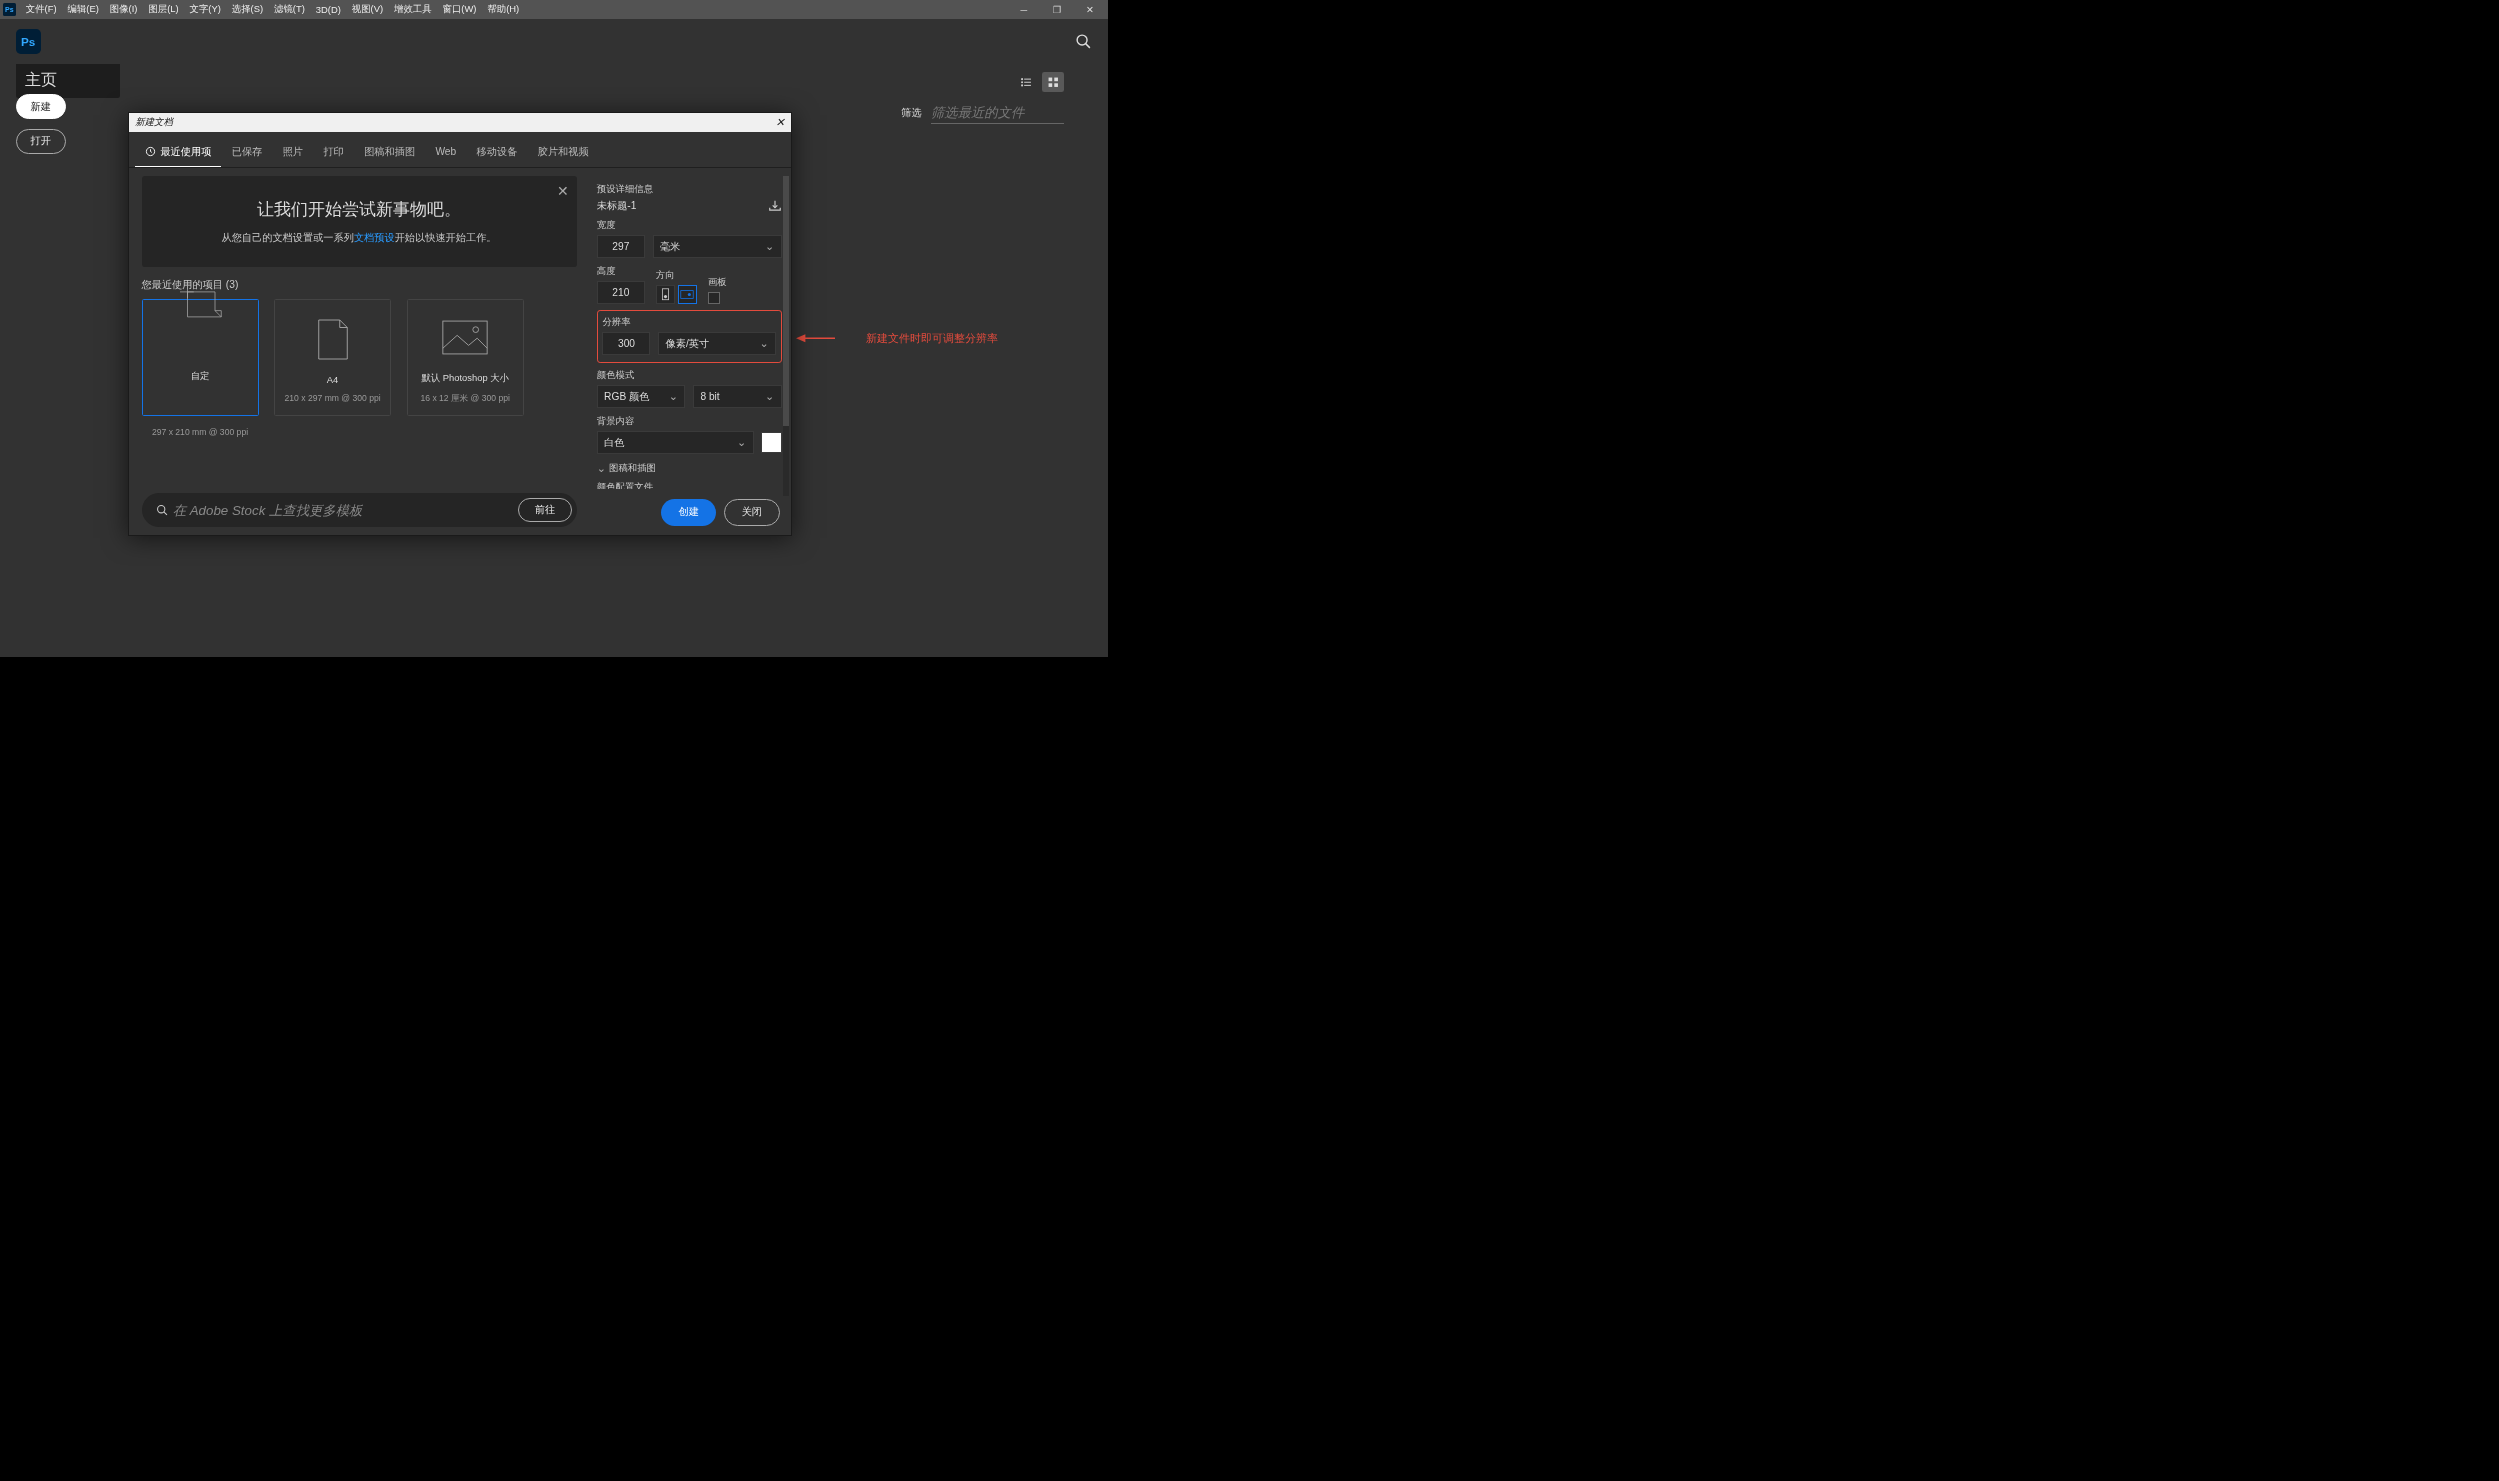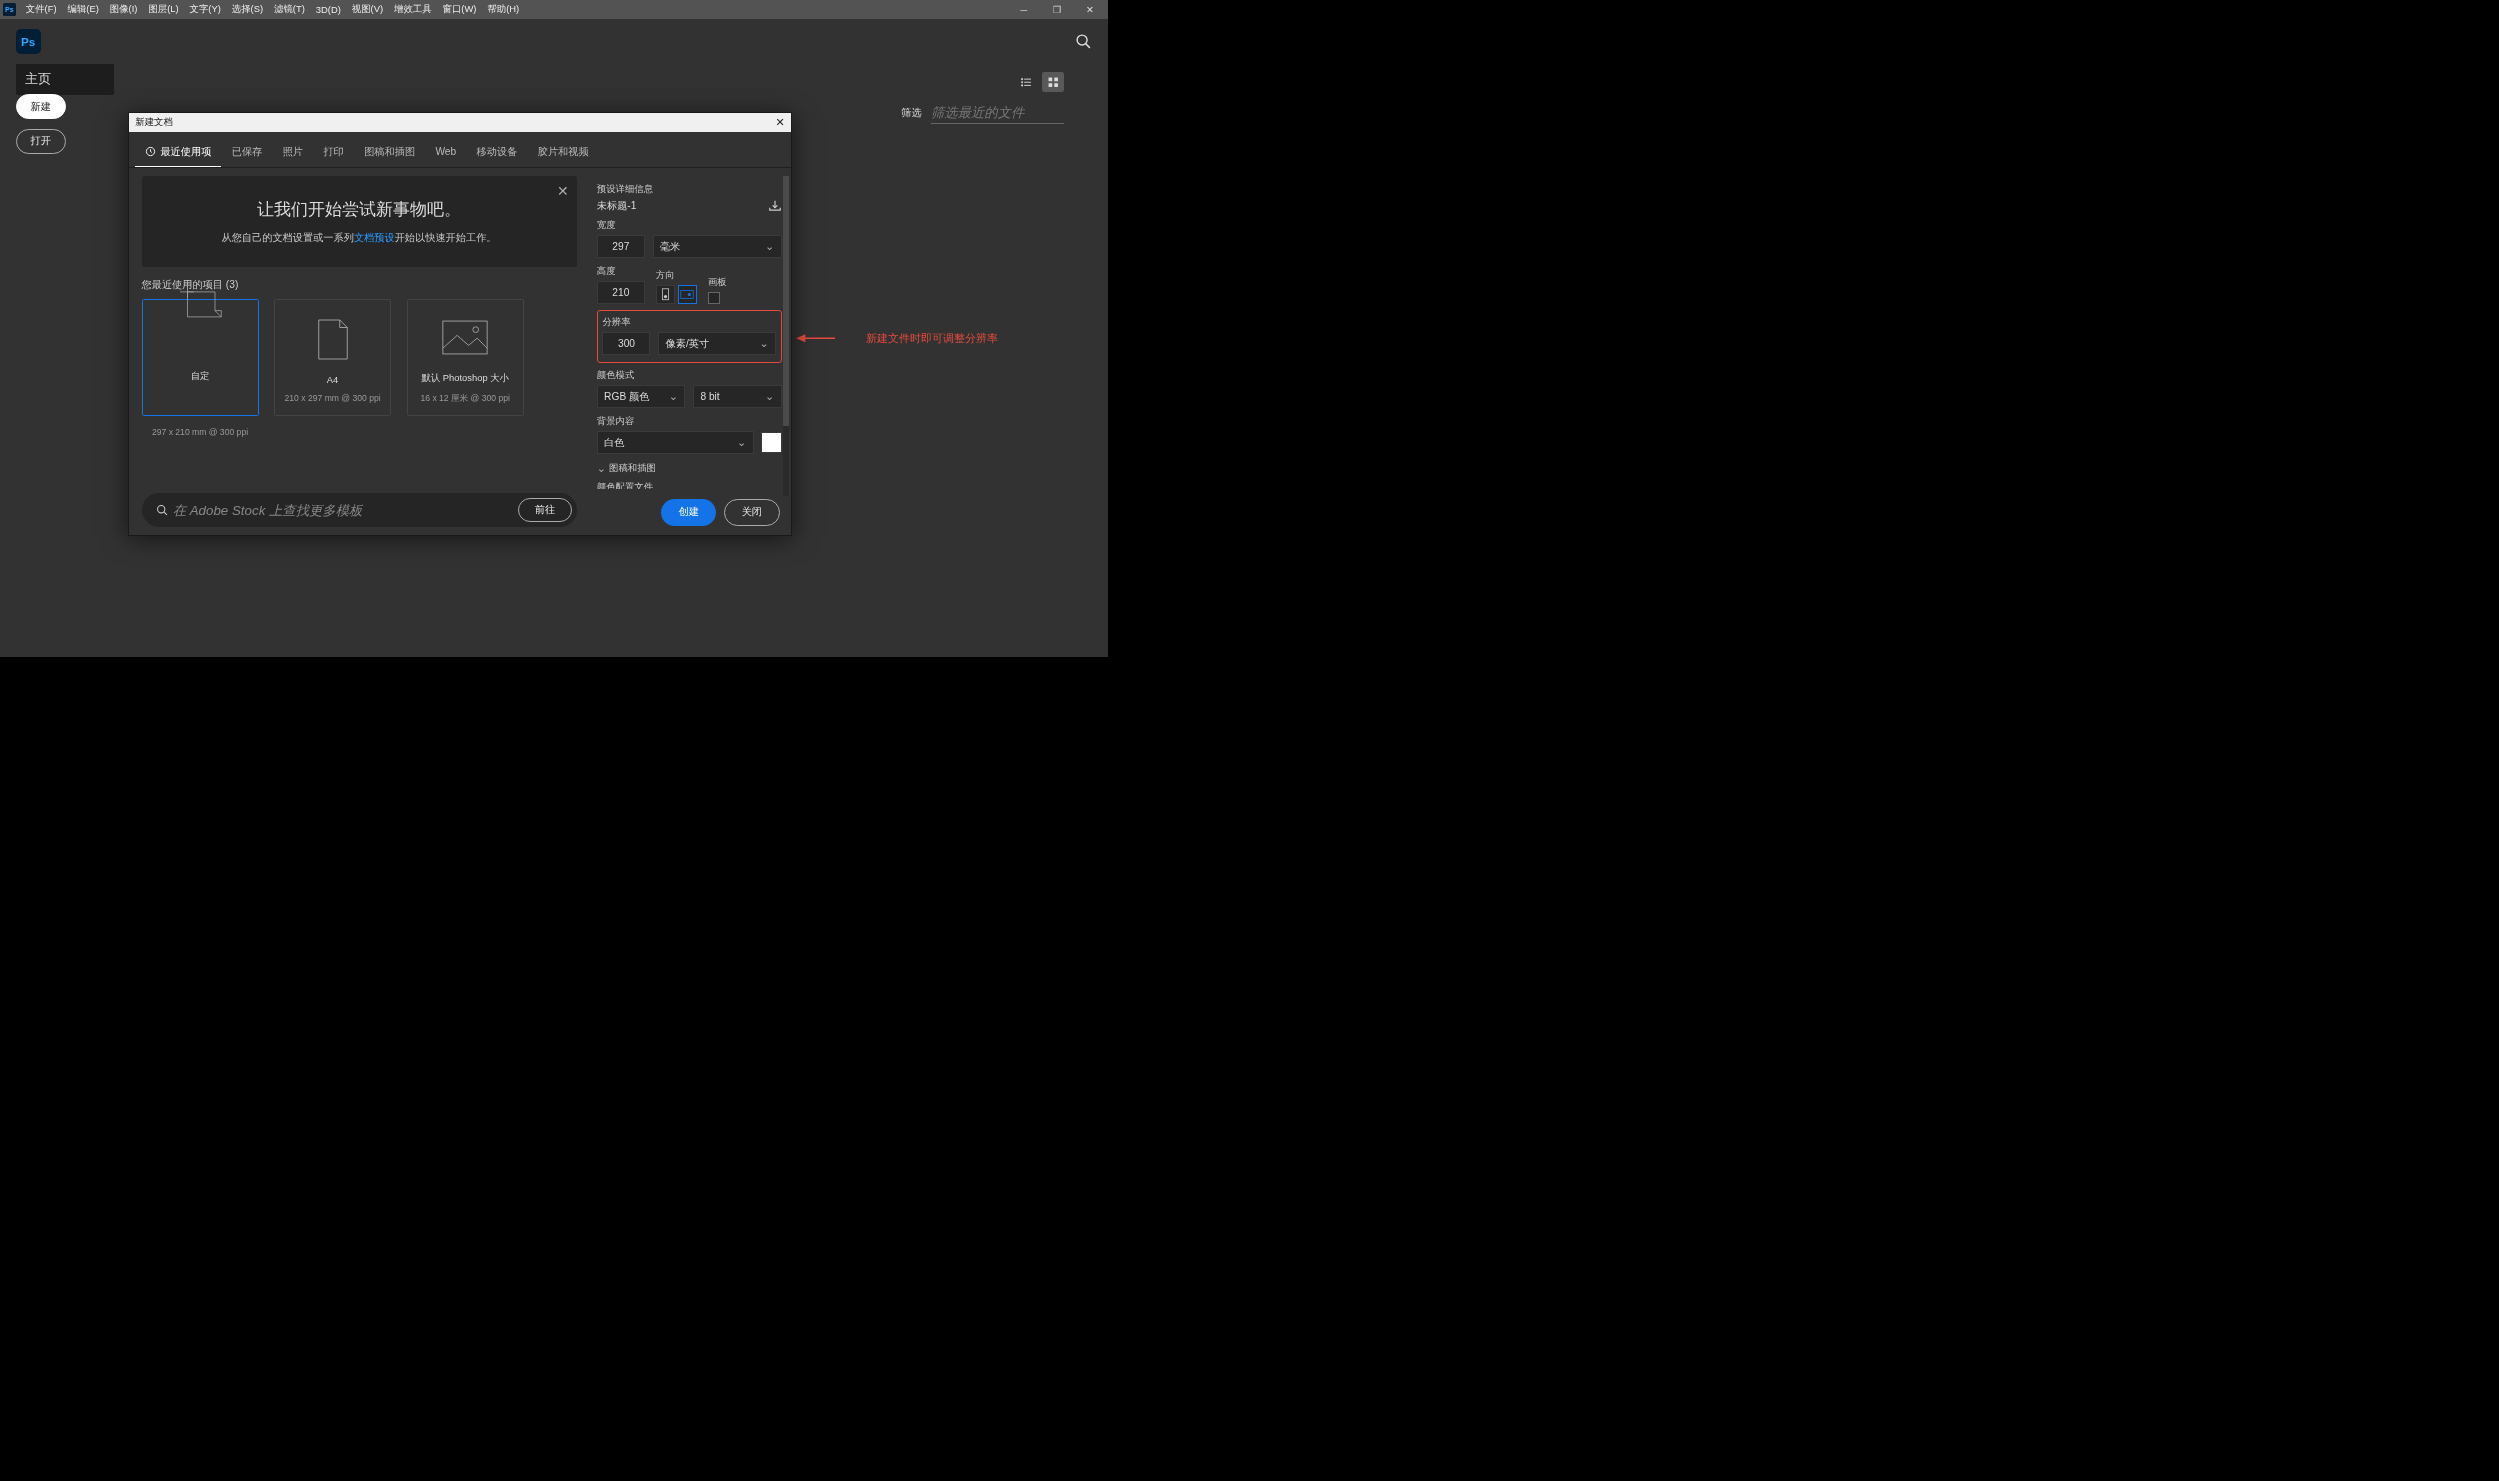--- a/index.html
+++ b/index.html
@@ -71,21 +71,21 @@
   }
   .left-col {
     position: absolute; left: 15.6px; top: 30px;
     display: flex; flex-direction: column; gap: 9.4px;
   }
   .home-tag {
     position: absolute; left: 15.6px; top: 0;
     background: #1d1d1d;
     padding: 6.3px 63px 6.3px 9.4px;
     border-radius: 0 0 2.3px 2.3px;
-    font-size: 13px;
+    font-size: 16px;
   }
   .pill-btn {
     border: 0.8px solid #ccc;
     border-radius: 12.5px;
     padding: 4.7px 14px;
     font-size: 10.2px;
     text-align: center;
     cursor: pointer;
   }
   .pill-primary { background: #fff; color: #222; border-color: #fff; }
@@ -118,21 +118,21 @@
     background: #323232;
     border: 0.8px solid #1a1a1a;
     box-shadow: 0 3.1px 23.4px rgba(0,0,0,0.6);
     display: flex; flex-direction: column;
   }
   .dialog-title {
     background: #f0f0f0;
     color: #222;
     padding: 3.1px 6.3px;
     font-size: 9.4px;
-    display: flex; justify-content: space-between; align-items: center;
+    display: flex; justify-content: space-between; align-items: center; font-style: italic;
   }
   .dialog-tabs {
     display: flex;
     padding: 4.7px 9.4px 0 6.3px;
     gap: 1.6px;
     border-bottom: 0.8px solid #1f1f1f;
   }
   .dtab {
     padding: 7.8px 9.4px;
     font-size: 10.2px;

